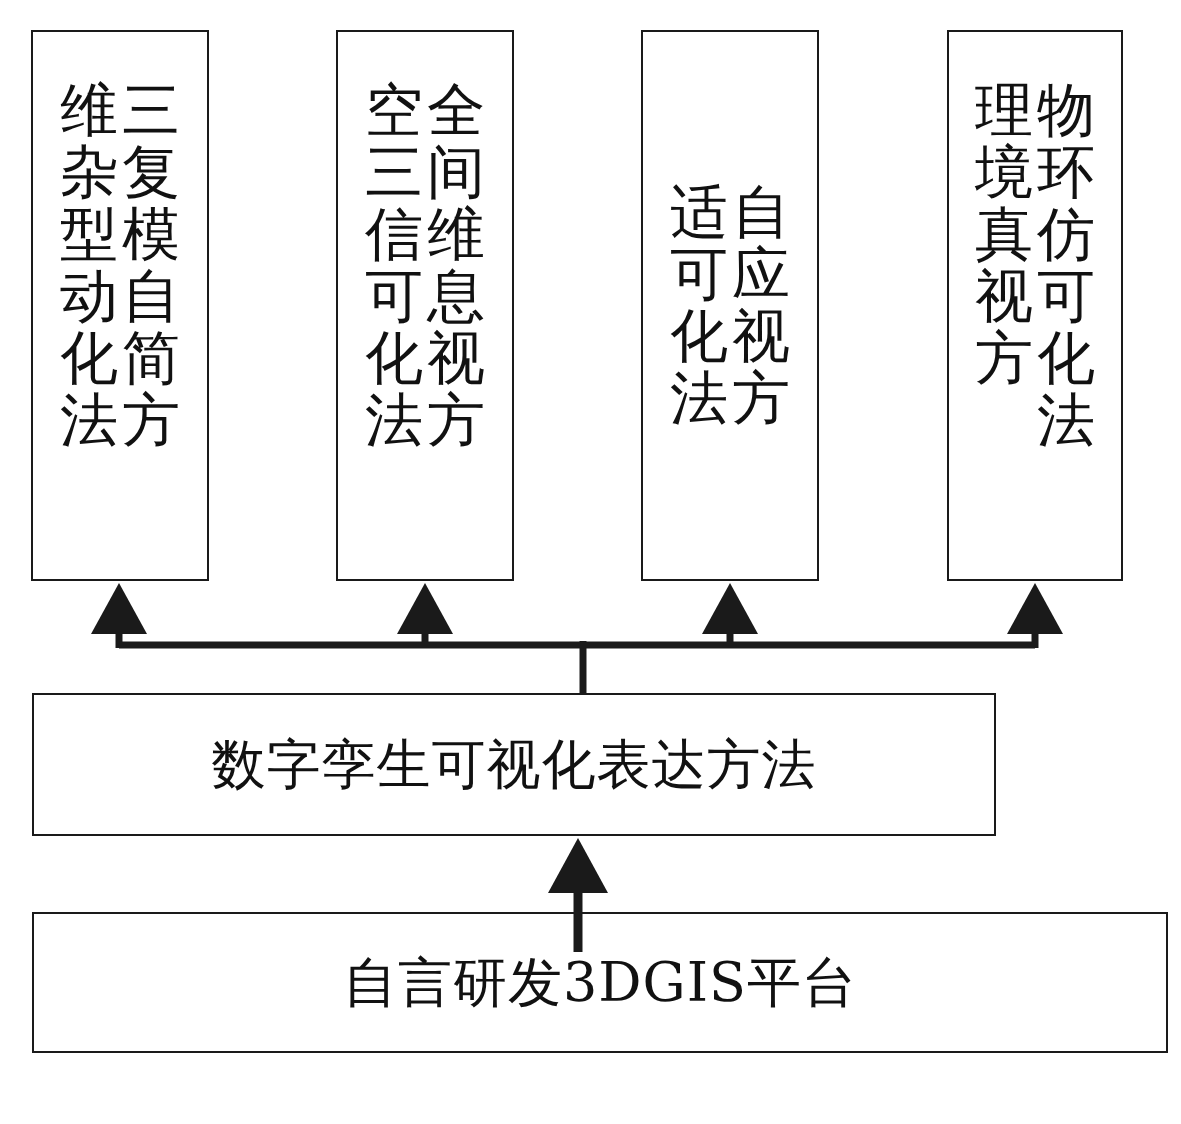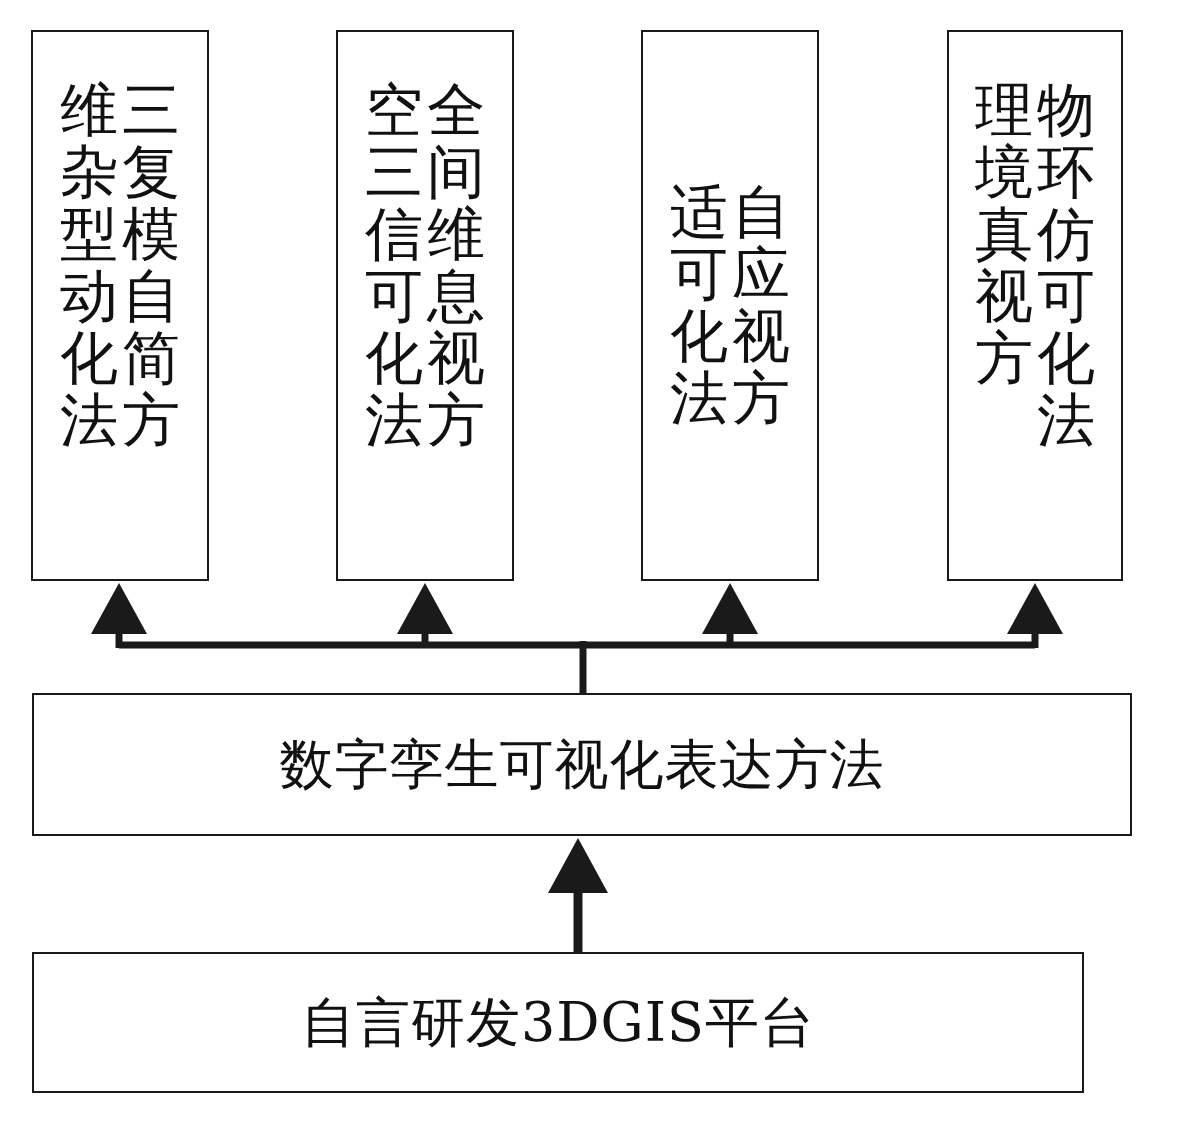--- a/index.html
+++ b/index.html
@@ -158,25 +158,25 @@
         <span class="vchar">理</span>
         <span class="vchar">境</span>
         <span class="vchar">真</span>
         <span class="vchar">视</span>
         <span class="vchar">方</span>
         <span class="vchar"></span>
       </div>
     </div>
   </div>
 
-  <div class="box" style="left:32px; top:693px; width:1100px; height:143px;">
+  <div class="box" style="left:32px; top:693px; width:964px; height:143px;">
     <div class="hbox-label">数字孪生可视化表达方法</div>
   </div>
 
-  <div class="box" style="left:32px; top:952px; width:1052px; height:141px;">
+  <div class="box" style="left:32px; top:912px; width:1136px; height:141px;">
     <div class="hbox-label">自言研发3DGIS平台</div>
   </div>
 
   <svg id="wires" viewBox="0 0 1181 1124" width="1181" height="1124">
 
     <path class="wire-line" d="M 119 645 L 1035 645" stroke-width="7"></path>
 
     <path class="wire-line" d="M 583 641 L 583 694" stroke-width="7"></path>
 
     <path class="wire-line" d="M 119 648 L 119 632" stroke-width="7"></path>

